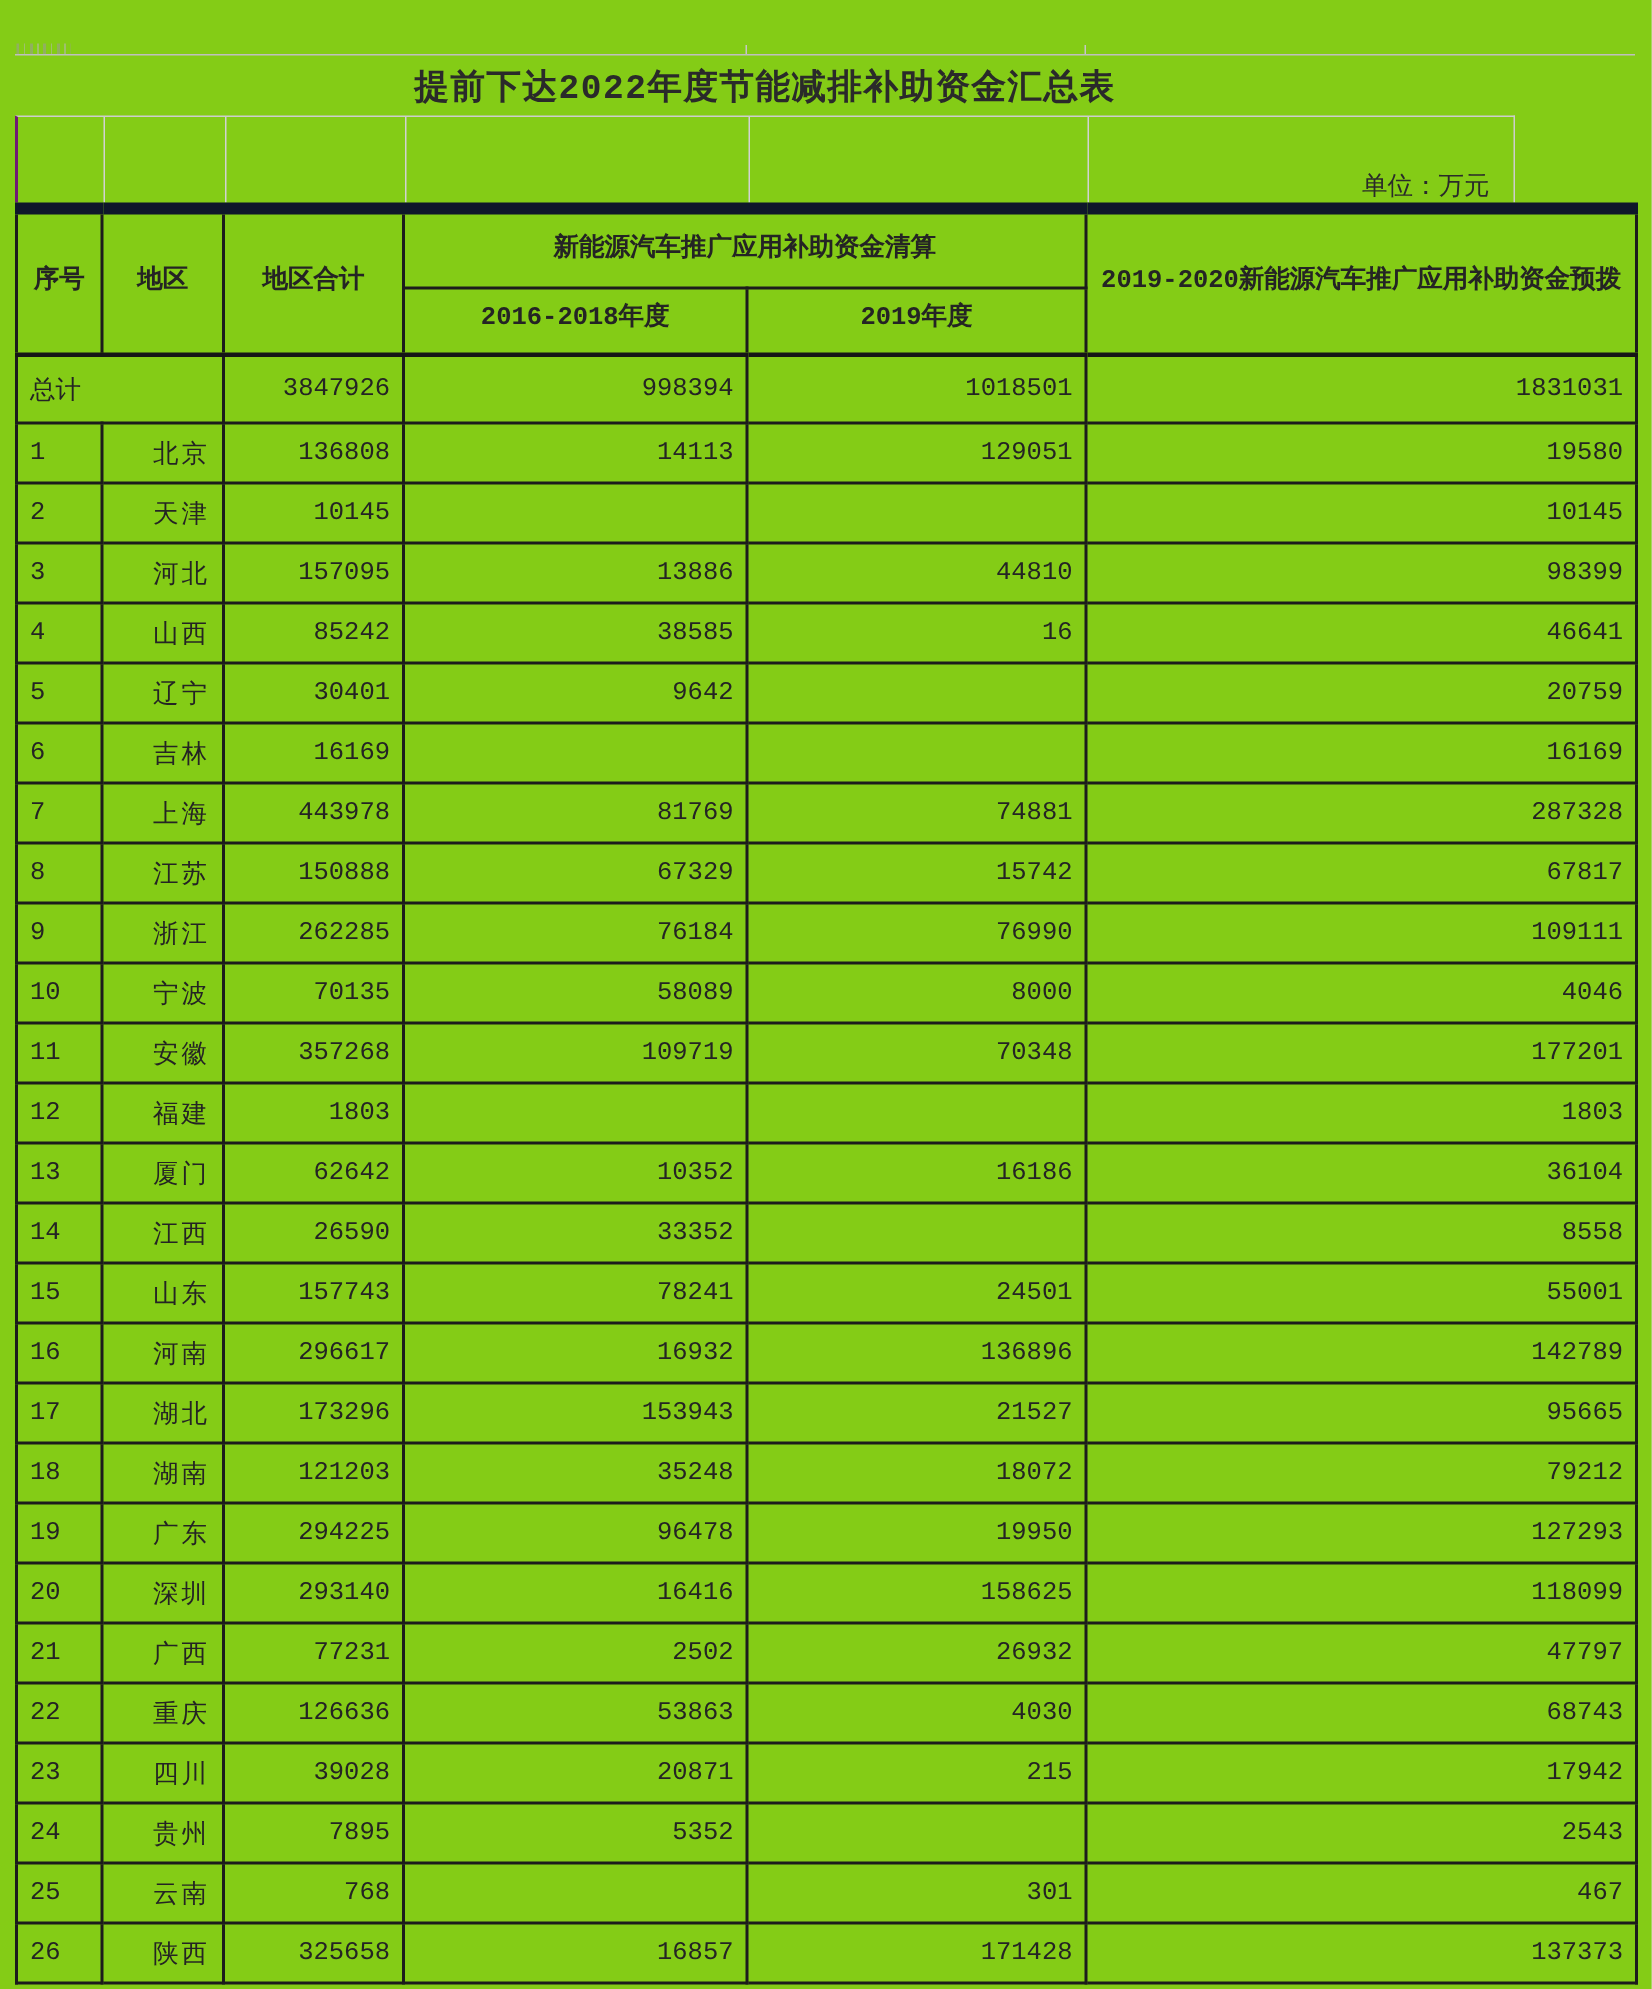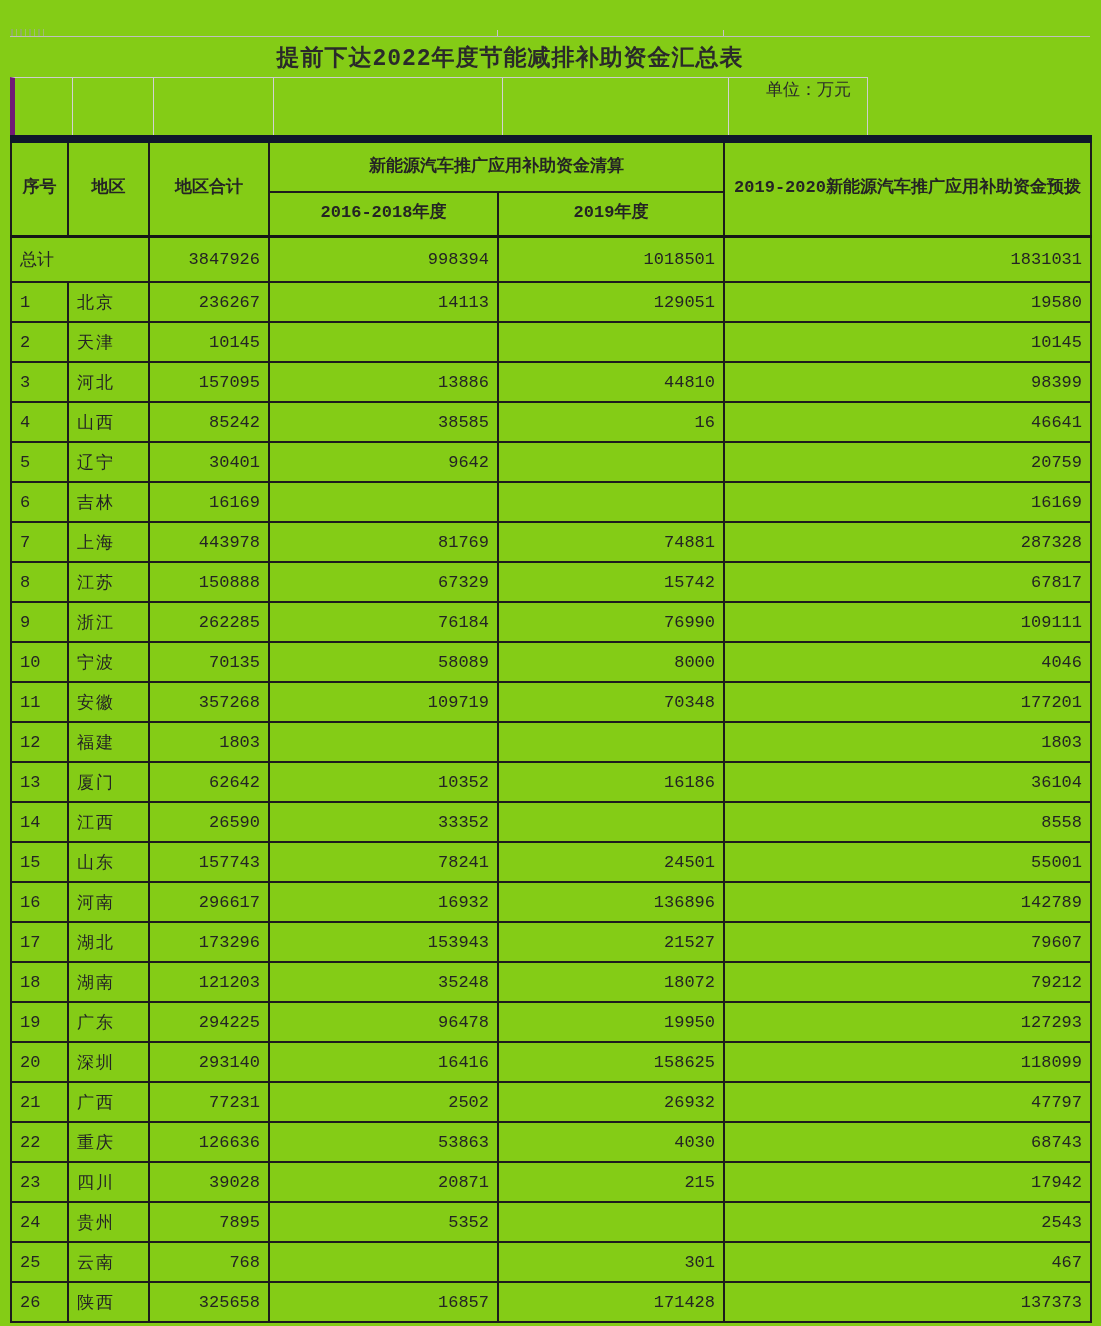--- a/index.html
+++ b/index.html
@@ -29,25 +29,25 @@
     display:flex;align-items:center;justify-content:center;
     padding-right:80px;box-sizing:border-box;
   }
   .title-row .title{
     font-size:23px;font-weight:bold;letter-spacing:1px;color:#2a2a2a;
     white-space:nowrap;
   }
 
   
   .unit-row{
-    position:absolute;left:10px;top:77px;width:858px;height:58px;
-    border-left:5px solid #701a75;border-right:1px solid #cdcdcd;
+    position:absolute;left:10px;top:77px;width:1000px;height:58px;
+    border-left:2px solid #701a75;border-right:1px solid #cdcdcd;
     border-top:1px solid #cdcdcd;
     box-sizing:border-box;
-    display:flex;align-items:flex-start;justify-content:flex-end;
+    display:flex;align-items:flex-end;justify-content:flex-end;
   }
   .unit-row .gridline{position:absolute;top:0;width:1px;height:100%;background:#d2d2d2;}
   .gl-1{left:57px;} .gl-2{left:138px;} .gl-3{left:258px;} .gl-4{left:487px;} .gl-5{left:713px;}
   .unit-label{font-size:17px;padding-right:16px;color:#2a2a2a;}
 
   
   table.sheet{
     position:absolute;left:10px;top:135px;width:1080px;
     border-collapse:collapse;table-layout:fixed;
     font-size:17px;color:#242424;
@@ -58,21 +58,21 @@
     overflow:hidden;
   }
   table.sheet th{font-weight:bold;text-align:center;line-height:1.35;}
   thead tr.tier1 th{border-top:8px solid #0f172a;}
   thead tr.tier1{height:53px;}
   thead tr.tier2{height:44px;}
   tbody tr.total-row{height:46px;}
   tbody tr.total-row td{border-top:3px solid #161616;}
   tbody tr.data-row{height:40px;}
   td.c-no{}
-  td.c-region{text-align:left;letter-spacing:2px;border-radius:16px;}
+  td.c-region{text-align:right;letter-spacing:2px;border-radius:16px;}
   td.c-num{text-align:right;padding-right:9px;}
   th.h-prealloc{padding:0 4px;line-height:1.45;}
 </style>
 </head>
 <body>
 
 <div class="page">
 
   <div class="scan-artifact"></div>
   <div class="top-rule"></div>
@@ -119,21 +119,21 @@
         <td colspan="2" class="c-no">总计</td>
         <td class="c-num">3847926</td>
         <td class="c-num">998394</td>
         <td class="c-num">1018501</td>
         <td class="c-num">1831031</td>
       </tr>
 
     <tr class="data-row">
           <td class="c-no">1</td>
           <td class="c-region">北京</td>
-          <td class="c-num">236267</td>
+          <td class="c-num">136808</td>
           <td class="c-num">14113</td>
           <td class="c-num">129051</td>
           <td class="c-num">19580</td>
         </tr>
         <tr class="data-row">
           <td class="c-no">2</td>
           <td class="c-region">天津</td>
           <td class="c-num">10145</td>
           <td class="c-num"></td>
           <td class="c-num"></td>
@@ -250,21 +250,21 @@
           <td class="c-num">16932</td>
           <td class="c-num">136896</td>
           <td class="c-num">142789</td>
         </tr>
         <tr class="data-row">
           <td class="c-no">17</td>
           <td class="c-region">湖北</td>
           <td class="c-num">173296</td>
           <td class="c-num">153943</td>
           <td class="c-num">21527</td>
-          <td class="c-num">79607</td>
+          <td class="c-num">95665</td>
         </tr>
         <tr class="data-row">
           <td class="c-no">18</td>
           <td class="c-region">湖南</td>
           <td class="c-num">121203</td>
           <td class="c-num">35248</td>
           <td class="c-num">18072</td>
           <td class="c-num">79212</td>
         </tr>
         <tr class="data-row">

